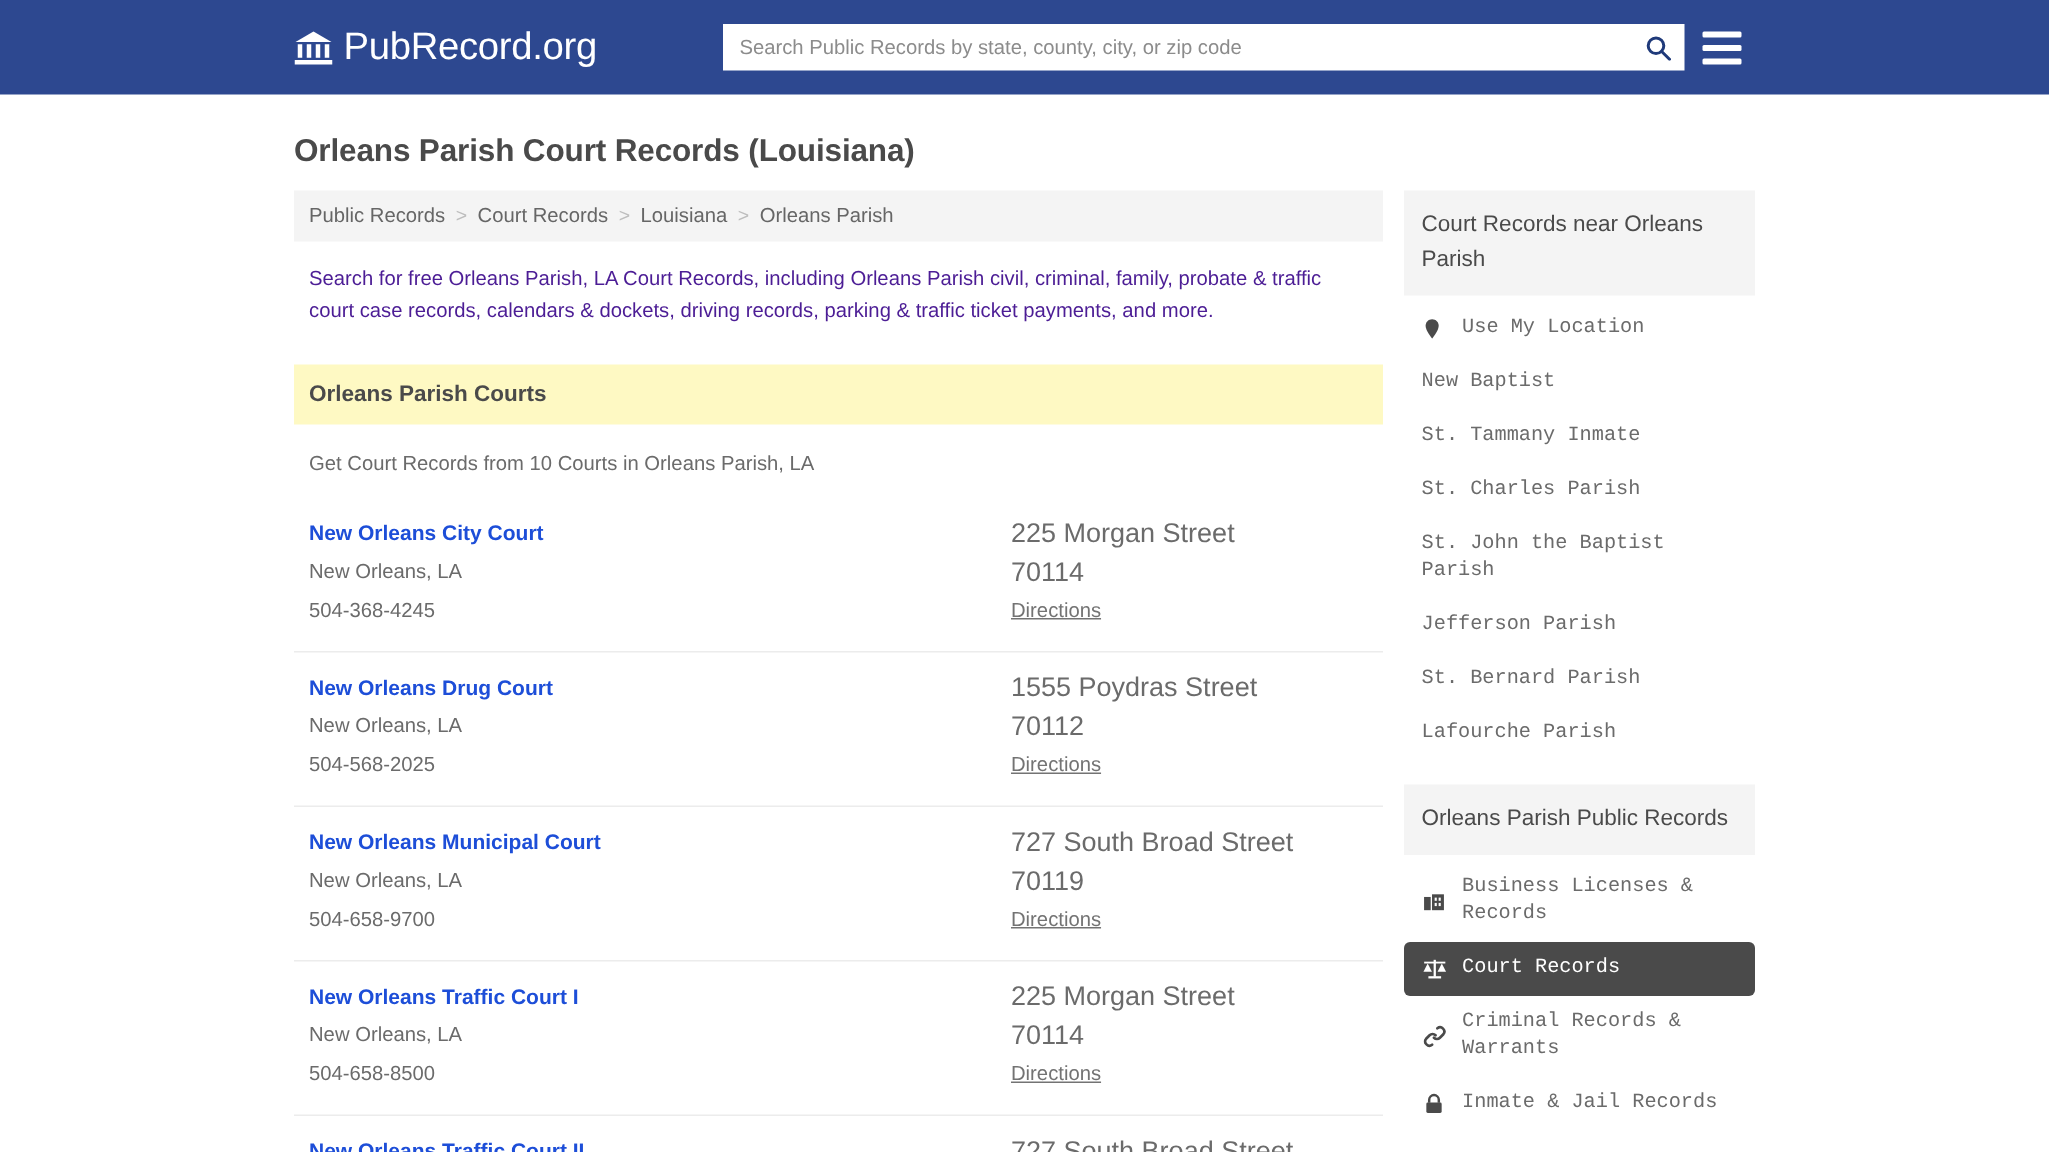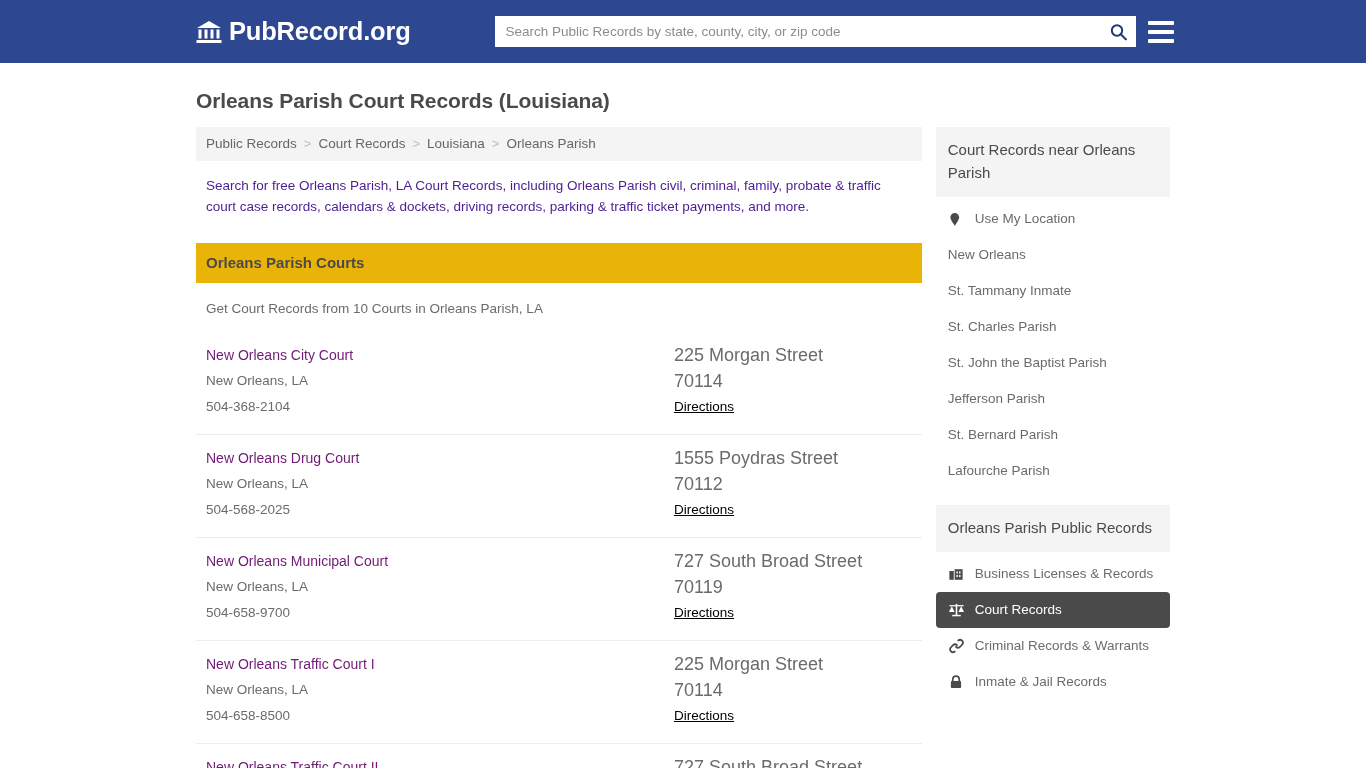--- a/index.html
+++ b/index.html
@@ -23,21 +23,21 @@
     display: flex;
     align-items: center;
     margin-left: 196px;
     text-decoration: none;
     gap: 7px;
   }
   .brand-icon { display: block; width: 26px; height: 24px; }
   .brand-text {
     color: #ffffff;
     font-size: 25.5px;
-    font-weight: bold;
+    font-weight: normal;
     letter-spacing: -0.2px;
     white-space: nowrap;
   }
   .header-search-wrap {
     margin-left: 84px;
     display: flex;
     align-items: center;
     gap: 12px;
   }
   .search-box {
@@ -112,21 +112,21 @@
   .intro {
     font-size: 13.5px;
     line-height: 21px;
     color: #4c1d95;
     padding: 14px 10px 0 10px;
     max-width: 716px;
   }
 
   
   .section-head {
-    background: #eab308;
+    background: #fef9c3;
     margin-top: 26px;
     padding: 11px 10px 12px 10px;
     font-size: 15px;
     font-weight: bold;
     color: #4a4a4a;
   }
   .section-sub {
     font-size: 13.5px;
     color: #6b6b6b;
     padding: 18px 10px 0 10px;
@@ -136,46 +136,46 @@
   .court-list { margin-top: 16px; }
   .court-row {
     display: flex;
     padding: 10px 10px 14px 10px;
     border-top: 1px solid #ececec;
   }
   .court-row:first-child { border-top: none; }
   .court-left { width: 468px; }
   .court-right { flex: 1; }
   .court-name {
-    font-size: 14px; font-weight: normal; color: #701a75;
+    font-size: 14px; font-weight: bold; color: #1d4ed8;
     line-height: 26px;
   }
   .court-city, .court-phone {
     font-size: 13.5px; color: #6b6b6b; line-height: 26px;
   }
   .court-addr, .court-zip {
     font-size: 18px; color: #6b6b6b; line-height: 26px;
   }
   .directions {
-    font-size: 13.5px; color: #000000;
+    font-size: 13.5px; color: #737373;
     line-height: 26px;
     text-decoration: underline;
     cursor: pointer; display: inline-block;
   }
 
   
   .side-head {
     background: #f4f4f4;
     padding: 11px 12px 13px 12px;
     font-size: 15px;
     font-weight: normal;
     color: #4a4a4a;
     line-height: 23px;
   }
-  .side-list { margin-top: 4px; }
+  .side-list { margin-top: 4px; font-family: Liberation Mono, monospace; }
   .side-item {
     display: flex; align-items: center;
     gap: 10px;
     padding: 9px 12px;
     font-size: 13.5px;
     color: #6b6b6b;
     cursor: pointer;
     border-radius: 4px;
   }
   .side-item .side-label { line-height: 18px; }
@@ -248,21 +248,21 @@
       <div class="intro">Search for free Orleans Parish, LA Court Records, including Orleans Parish civil, criminal, family, probate &amp; traffic court case records, calendars &amp; dockets, driving records, parking &amp; traffic ticket payments, and more.</div>
 
       <div class="section-head">Orleans Parish Courts</div>
       <div class="section-sub">Get Court Records from 10 Courts in Orleans Parish, LA</div>
 
       <div class="court-list" id="court-list">
           <div class="court-row">
             <div class="court-left">
               <div class="court-name">New Orleans City Court</div>
               <div class="court-city">New Orleans, LA</div>
-              <div class="court-phone">504-368-2104</div>
+              <div class="court-phone">504-368-4245</div>
             </div>
             <div class="court-right">
               <div class="court-addr">225 Morgan Street</div>
               <div class="court-zip">70114</div>
               <div><a class="directions" href="#">Directions</a></div>
             </div>
           </div>
           <div class="court-row">
             <div class="court-left">
               <div class="court-name">New Orleans Drug Court</div>
@@ -317,21 +317,21 @@
       <div class="side-list" id="nearby-list">
           <div class="side-item">
             <span class="side-icon">
               <svg viewBox="0 0 17 17" width="14" height="17">
                 <path d="M7 0.5C4 0.5 1.7 2.8 1.7 5.8c0 3.7 5.3 10.2 5.3 10.2s5.3-6.5 5.3-10.2C12.3 2.8 10 0.5 7 0.5z" fill="#4a4a4a"></path>
               </svg>
             </span>
             <span class="side-label">Use My Location</span>
           </div>
           <div class="side-item">
-            <span class="side-label">New Orleans</span>
+            <span class="side-label">New Baptist</span>
           </div>
           <div class="side-item">
             <span class="side-label">St. Tammany Inmate</span>
           </div>
           <div class="side-item">
             <span class="side-label">St. Charles Parish</span>
           </div>
           <div class="side-item">
             <span class="side-label">St. John the Baptist Parish</span>
           </div>

